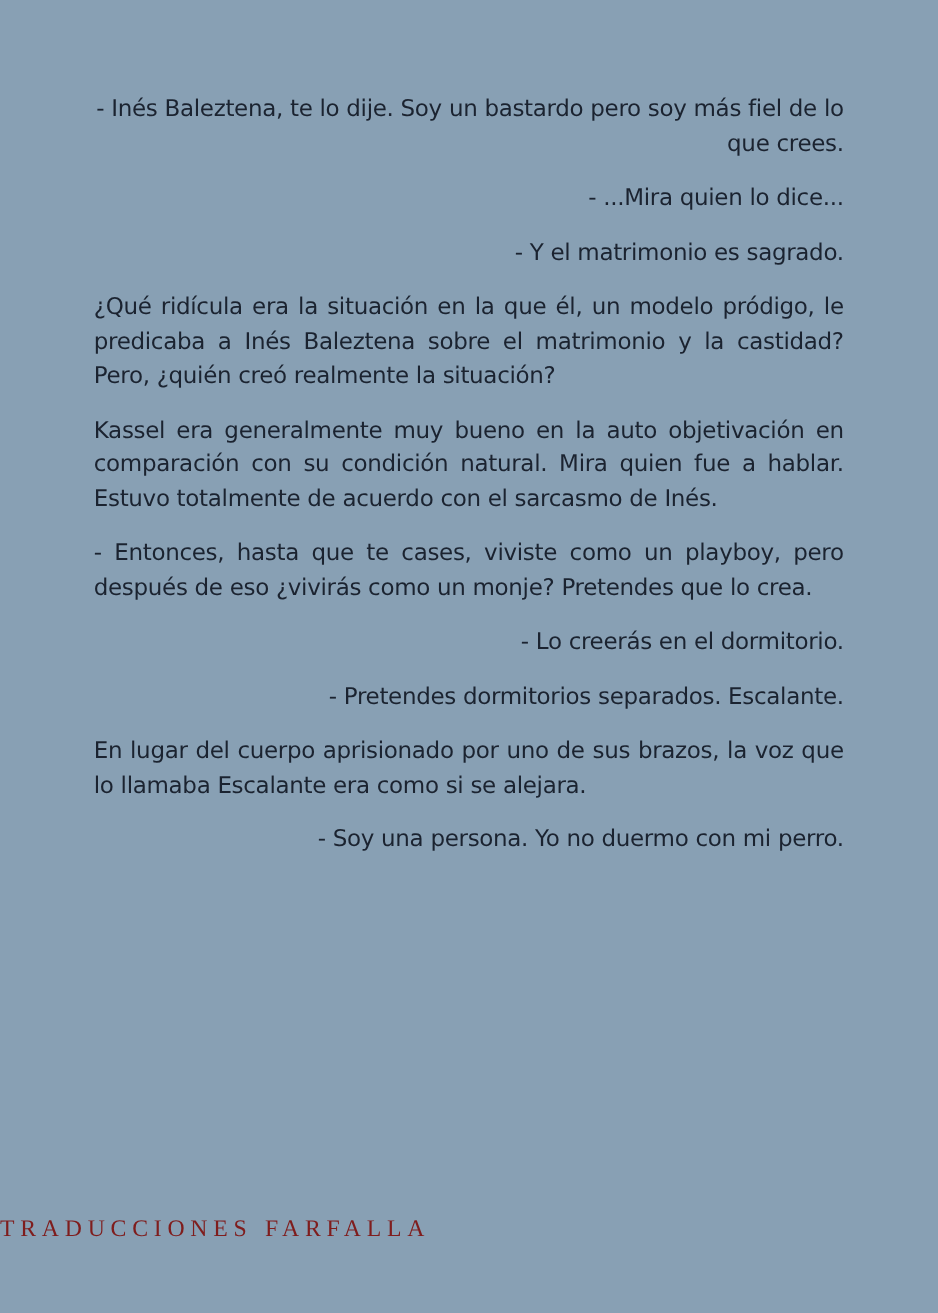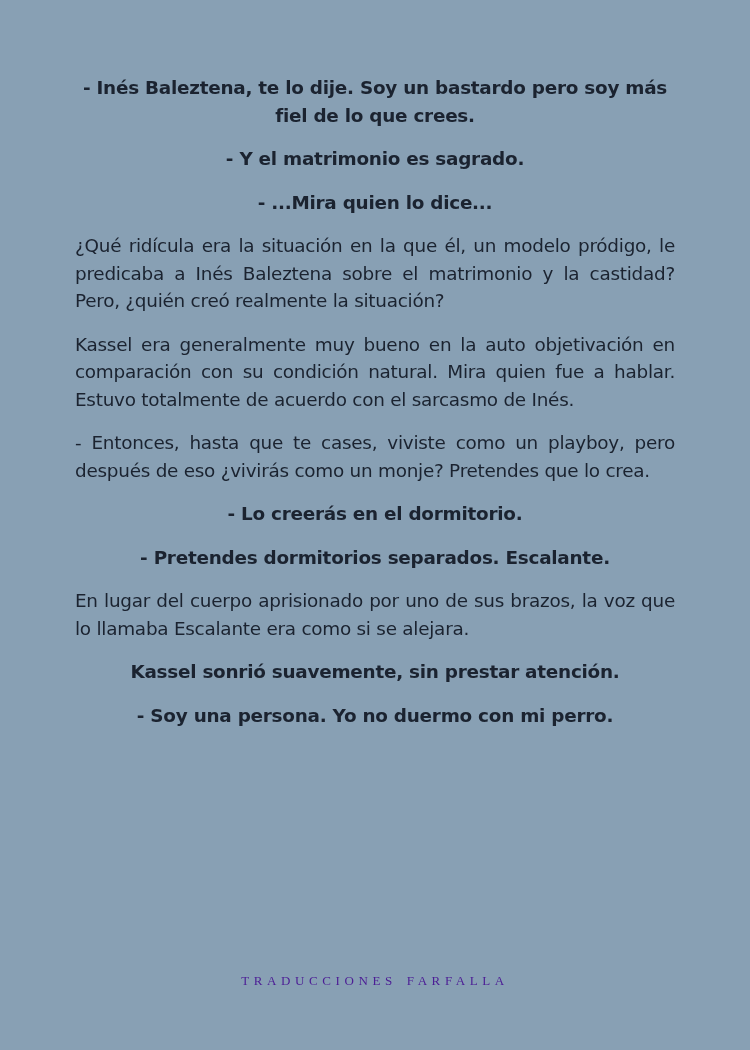--- a/index.html
+++ b/index.html
@@ -22,46 +22,44 @@
   .para {
     font-family: "DejaVu Sans", sans-serif;
     font-size: 18.4px;
     line-height: 27.5px;
     color: #1b2330;
     margin: 0 0 16px 0;
     text-align: justify;
     letter-spacing: -0.25px;
     word-spacing: 0px;
   }
-  .para.left { text-align: center; font-weight: bold; }
+  .para.left { text-align: right; }
   .footer {
     position: absolute;
     left: 0;
     right: 0;
     top: 973px;
-    text-align: center;
     font-family: "Liberation Serif", "DejaVu Serif", serif;
-    font-size: 13px;
+    font-size: 19px;
     letter-spacing: 4.6px;
-    color: #4c1d95;
+    color: #7f1d1d;
   }
   .footer .gap { display: inline-block; width: 10px; }
 </style>
 </head>
 <body>
 
 <div class="page">
   <p class="para left">- Inés Baleztena, te lo dije. Soy un bastardo pero soy más fiel de lo que crees.</p>
+  <p class="para left">- ...Mira quien lo dice...</p>
   <p class="para left">- Y el matrimonio es sagrado.</p>
-  <p class="para left">- ...Mira quien lo dice...</p>
   <p class="para">¿Qué ridícula era la situación en la que él, un modelo pródigo, le predicaba a Inés Baleztena sobre el matrimonio y la castidad? Pero, ¿quién creó realmente la situación?</p>
   <p class="para">Kassel era generalmente muy bueno en la auto objetivación en comparación con su condición natural. Mira quien fue a hablar. Estuvo totalmente de acuerdo con el sarcasmo de Inés.</p>
   <p class="para">- Entonces, hasta que te cases, viviste como un playboy, pero después de eso ¿vivirás como un monje? Pretendes que lo crea.</p>
   <p class="para left">- Lo creerás en el dormitorio.</p>
   <p class="para left">- Pretendes dormitorios separados. Escalante.</p>
   <p class="para">En lugar del cuerpo aprisionado por uno de sus brazos, la voz que lo llamaba Escalante era como si se alejara.</p>
-  <p class="para left">Kassel sonrió suavemente, sin prestar atención.</p>
   <p class="para left">- Soy una persona. Yo no duermo con mi perro.</p>
 </div>
 
 <div class="footer">
   <span>TRADUCCIONES</span><span class="gap"></span><span>FARFALLA</span>
 </div>
 
 </body></html>

